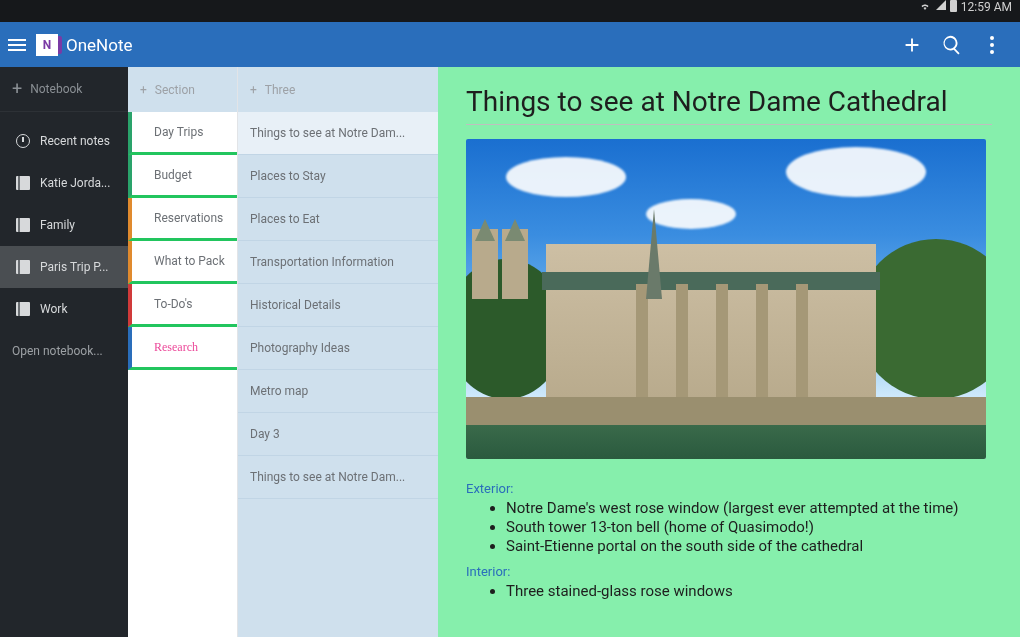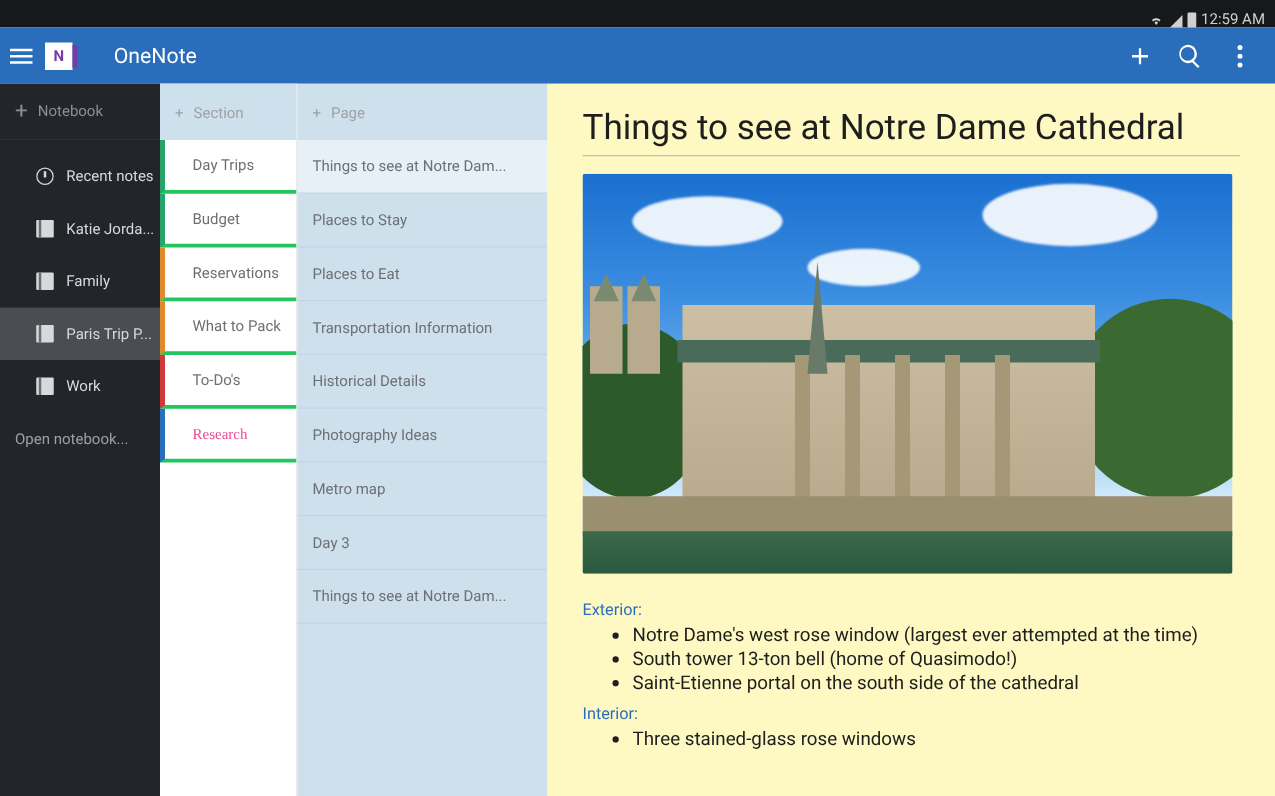--- a/index.html
+++ b/index.html
@@ -1,59 +1,59 @@
 <!DOCTYPE html>
 <html><head>
 <meta charset="utf-8">
 <style>
 * { margin: 0; padding: 0; box-sizing: border-box; font-family: "Segoe UI", Roboto, sans-serif; }
 html, body { width: 1020px; height: 637px; overflow: hidden; background: #fff; }
 
-.statusbar { height: 22px; background: #16181b; color: #d0d0d0; display: flex; justify-content: flex-end; align-items: flex-end; padding: 0 8px; font-size: 12px; gap: 4px; }
+.statusbar { height: 22px; background: #16181b; color: #d0d0d0; display: flex; justify-content: flex-end; align-items: flex-start; padding: 0 8px; font-size: 12px; gap: 4px; }
 .statusbar .tri { width: 0; height: 0; border-style: solid; border-width: 0 0 10px 10px; border-color: transparent transparent #d0d0d0 transparent; }
 .statusbar .batt { width: 7px; height: 12px; background: #d0d0d0; border-radius: 1px; }
 
 .appbar { height: 45px; background: #2a6ebb; color: #fff; display: flex; align-items: center; padding: 0 8px; }
 .appbar .ham { width: 18px; display: flex; flex-direction: column; gap: 3px; margin-right: 10px; }
 .appbar .ham span { height: 2px; background: #fff; }
 .appbar .logo { width: 22px; height: 22px; background: #fff; display: flex; align-items: center; justify-content: center; color: #7a3aa5; font-weight: 700; font-size: 12px; margin-right: 8px; position: relative; }
 .appbar .logo::after { content: ""; position: absolute; right: -4px; top: 2px; width: 4px; height: 18px; background: #7a3aa5; border-radius: 0 2px 2px 0; }
-.appbar .title { font-size: 17px; font-weight: 400; margin-left: 25px; }
+.appbar .title { font-size: 17px; font-weight: 400; }
 .appbar .spacer { flex: 1; }
 .appbar .icon { width: 40px; height: 40px; display: flex; align-items: center; justify-content: center; cursor: pointer; }
 .appbar svg { width: 22px; height: 22px; fill: #fff; }
 .dots { display: flex; flex-direction: column; gap: 3px; align-items: center; }
 .dots span { width: 4px; height: 4px; background: #fff; border-radius: 50%; }
 
 .body { display: flex; height: 570px; }
 
 .col-nb { width: 128px; background: #22262b; color: #bdbdbd; font-size: 12px; display: flex; flex-direction: column; }
 .col-nb .add { height: 45px; display: flex; align-items: center; padding: 0 12px; gap: 8px; color: #8a8f94; border-bottom: 1px solid #2d3136; cursor: pointer; }
 .col-nb .add .plus { font-size: 18px; line-height: 1; }
 .nb-list { padding-top: 8px; }
-.nb-item { height: 42px; display: flex; align-items: center; gap: 10px; padding: 0 29px; cursor: pointer; white-space: nowrap; overflow: hidden; text-overflow: ellipsis; color: #d7d9db; }
+.nb-item { height: 42px; display: flex; align-items: center; gap: 10px; padding: 0 16px; cursor: pointer; white-space: nowrap; overflow: hidden; text-overflow: ellipsis; color: #d7d9db; }
 .nb-item.sel { background: #4a4e52; }
 .nb-ic { width: 14px; height: 14px; flex-shrink: 0; }
 .nb-ic.clock { border: 1.5px solid #d7d9db; border-radius: 50%; position: relative; }
 .nb-ic.clock::after { content: ""; position: absolute; top: 2px; left: 5px; width: 1.5px; height: 5px; background: #d7d9db; transform-origin: bottom; }
 .nb-ic.book { background: #d7d9db; border-radius: 1px; position: relative; }
 .nb-ic.book::after { content: ""; position: absolute; left: 2px; top: 0; bottom: 0; width: 1.5px; background: #6a6e72; }
 .nb-open { padding: 14px 12px; color: #9ca0a4; cursor: pointer; white-space: nowrap; overflow: hidden; text-overflow: ellipsis; }
 
 .col-sec { width: 110px; background: #fff; color: #6c7075; font-size: 12px; border-right: 1px solid #e2e4e7; display: flex; flex-direction: column; }
 .col-sec .add { height: 45px; display: flex; align-items: center; gap: 8px; padding: 0 12px; color: #9da1a6; background: #cfe0ed; cursor: pointer; }
 .sec-item { height: 43px; display: flex; align-items: center; padding: 0 22px; border-left: 4px solid transparent; cursor: pointer; white-space: nowrap; overflow: hidden; text-overflow: ellipsis; border-bottom: 3px solid #22c55e; }
 .sec-item.sel { color: #ec4899; font-family: Liberation Serif, serif; }
 
 .col-pg { width: 200px; background: #cfe0ed; color: #6c7075; font-size: 12px; display: flex; flex-direction: column; }
 .col-pg .add { height: 45px; display: flex; align-items: center; gap: 8px; padding: 0 12px; color: #9da1a6; cursor: pointer; }
 .pg-item { height: 43px; display: flex; align-items: center; padding: 0 12px; cursor: pointer; white-space: nowrap; overflow: hidden; text-overflow: ellipsis; border-bottom: 1px solid #c1d5e5; }
 .pg-item.sel { background: #e8f0f7; }
 
-.content { flex: 1; background: #fef9c3; padding: 18px 28px 10px 28px; overflow: hidden; display: flex; flex-direction: column; }
+.content { flex: 1; background: #86efac; padding: 18px 28px 10px 28px; overflow: hidden; display: flex; flex-direction: column; }
 .page-title { font-size: 28px; font-weight: 400; color: #1e1e1e; border-bottom: 1px solid #bfbfbf; padding-bottom: 6px; margin-bottom: 14px; }
 
 .photo { width: 520px; height: 320px; border-radius: 2px; overflow: hidden; position: relative; margin-bottom: 16px; }
 .sky { position: absolute; inset: 0; background: linear-gradient(to bottom, #1a6fd0 0%, #3a8de0 30%, #6fb3ee 55%, #a8d5f5 70%, #cde8fb 80%); }
 .cloud { position: absolute; background: #fff; border-radius: 50%; filter: blur(1px); opacity: .9; }
 .c1 { top: 18px; left: 40px; width: 120px; height: 40px; }
 .c2 { top: 8px; right: 60px; width: 140px; height: 50px; }
 .c3 { top: 60px; left: 180px; width: 90px; height: 30px; }
 .tree { position: absolute; bottom: 60px; border-radius: 50%; }
 .t1 { left: -20px; width: 120px; height: 140px; background: #2c5a2a; }
@@ -156,21 +156,21 @@
         <div class="sec-item" style="border-left-color: rgb(224, 138, 46);">Reservations</div>
         <div class="sec-item" style="border-left-color: rgb(224, 138, 46);">What to Pack</div>
         <div class="sec-item" style="border-left-color: rgb(208, 58, 58);">To-Do's</div>
         <div class="sec-item sel" style="border-left-color: rgb(42, 110, 187);">Research</div>
       </div>
   </div>
 
   <div class="col-pg">
     <div class="add">
       <span class="plus">+</span>
-      <span>Page</span>
+      <span>Three</span>
     </div>
     <div id="pg-list">
         <div class="pg-item sel">Things to see at Notre Dam...</div>
         <div class="pg-item">Places to Stay</div>
         <div class="pg-item">Places to Eat</div>
         <div class="pg-item">Transportation Information</div>
         <div class="pg-item">Historical Details</div>
         <div class="pg-item">Photography Ideas</div>
         <div class="pg-item">Metro map</div>
         <div class="pg-item">Day 3</div>

